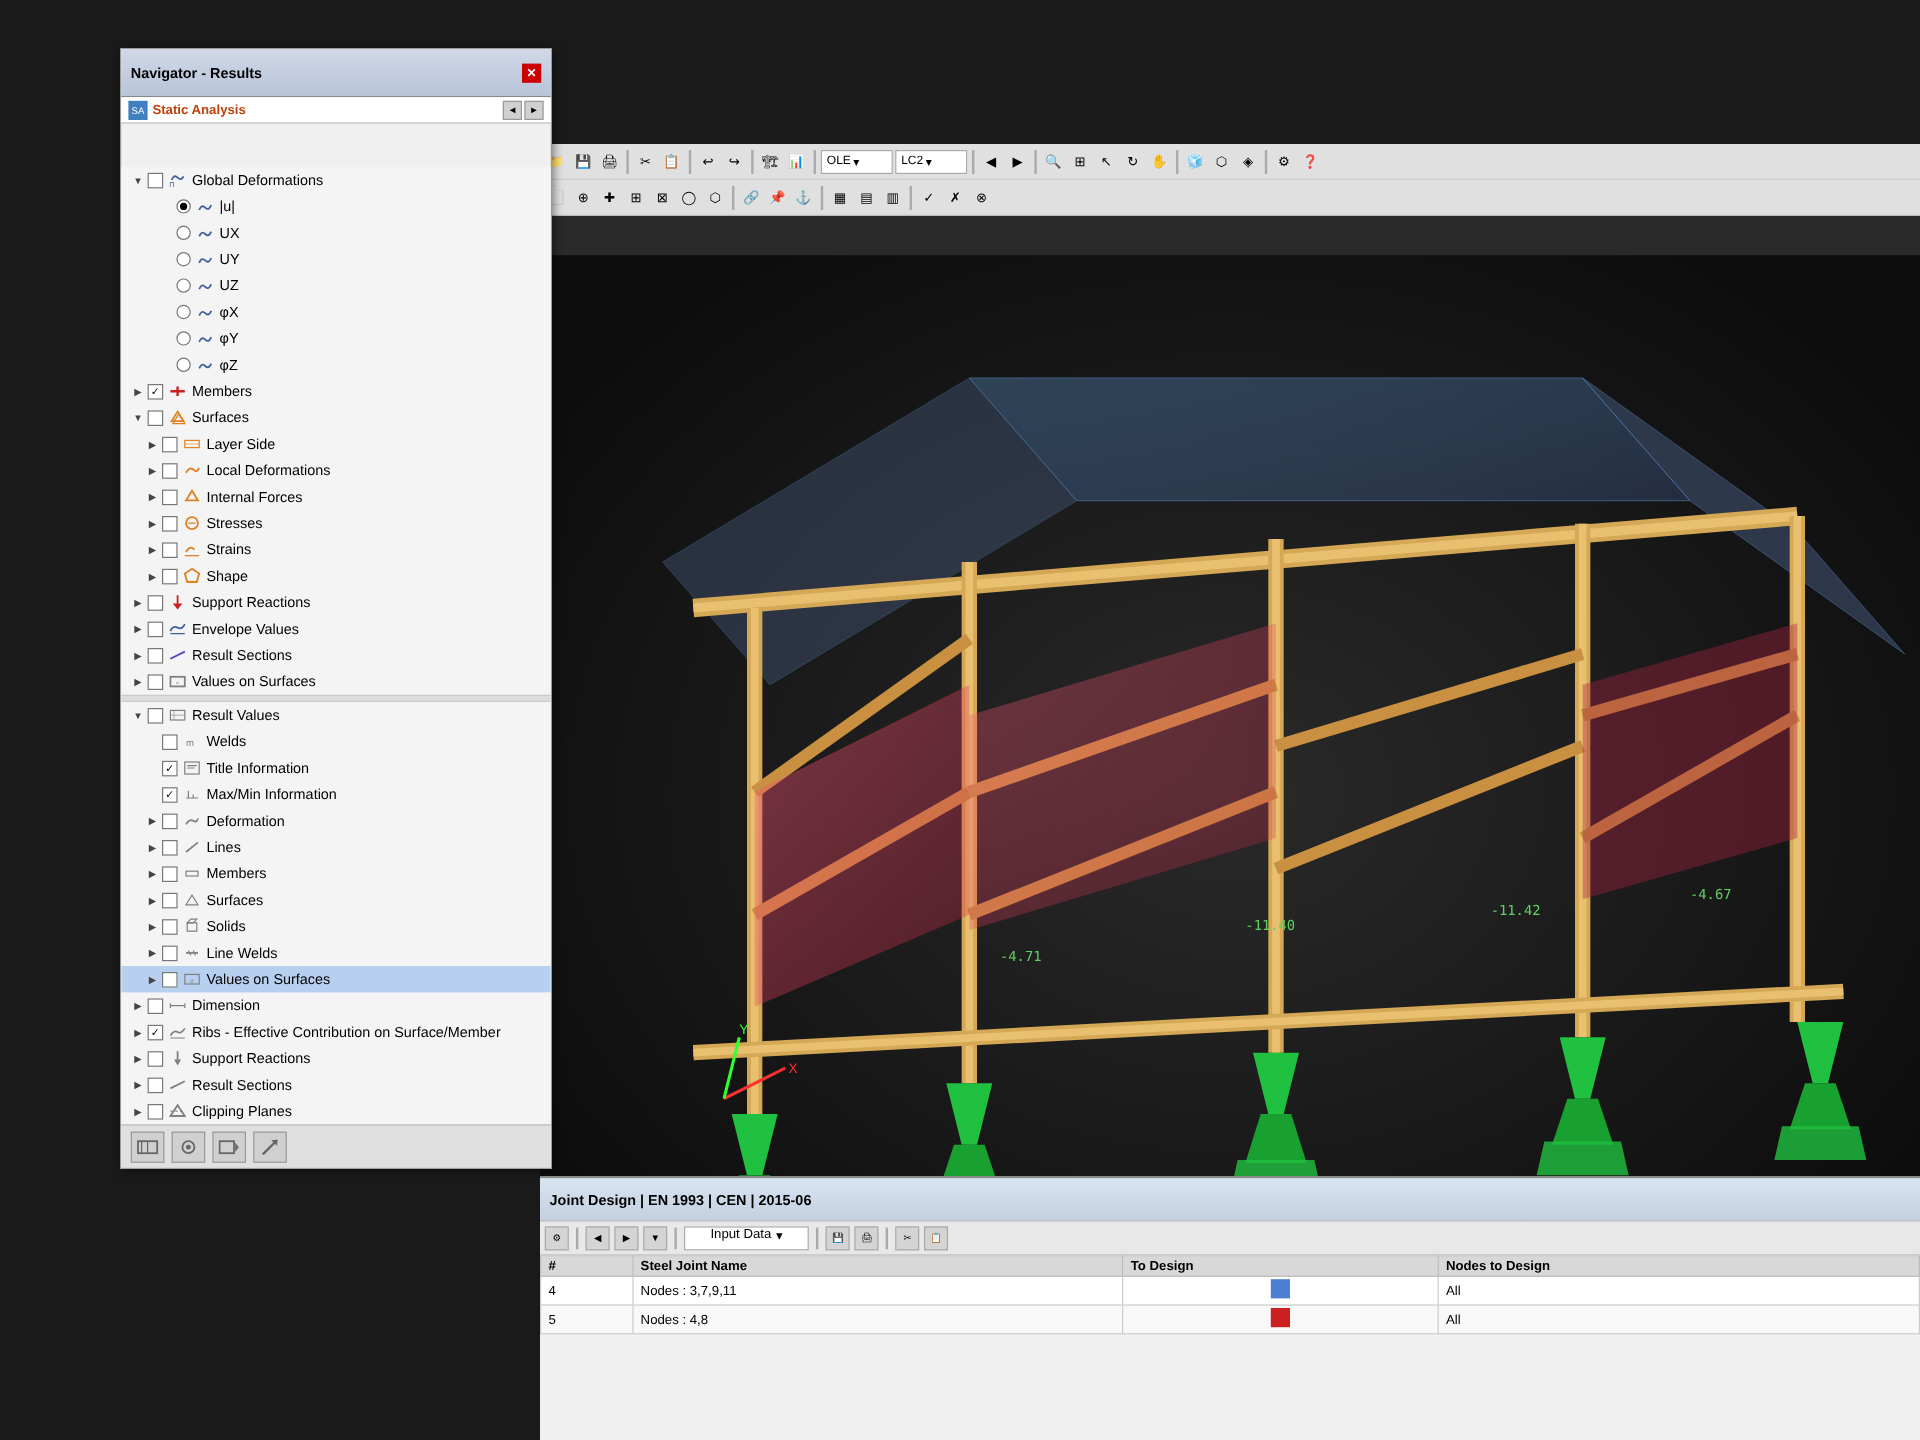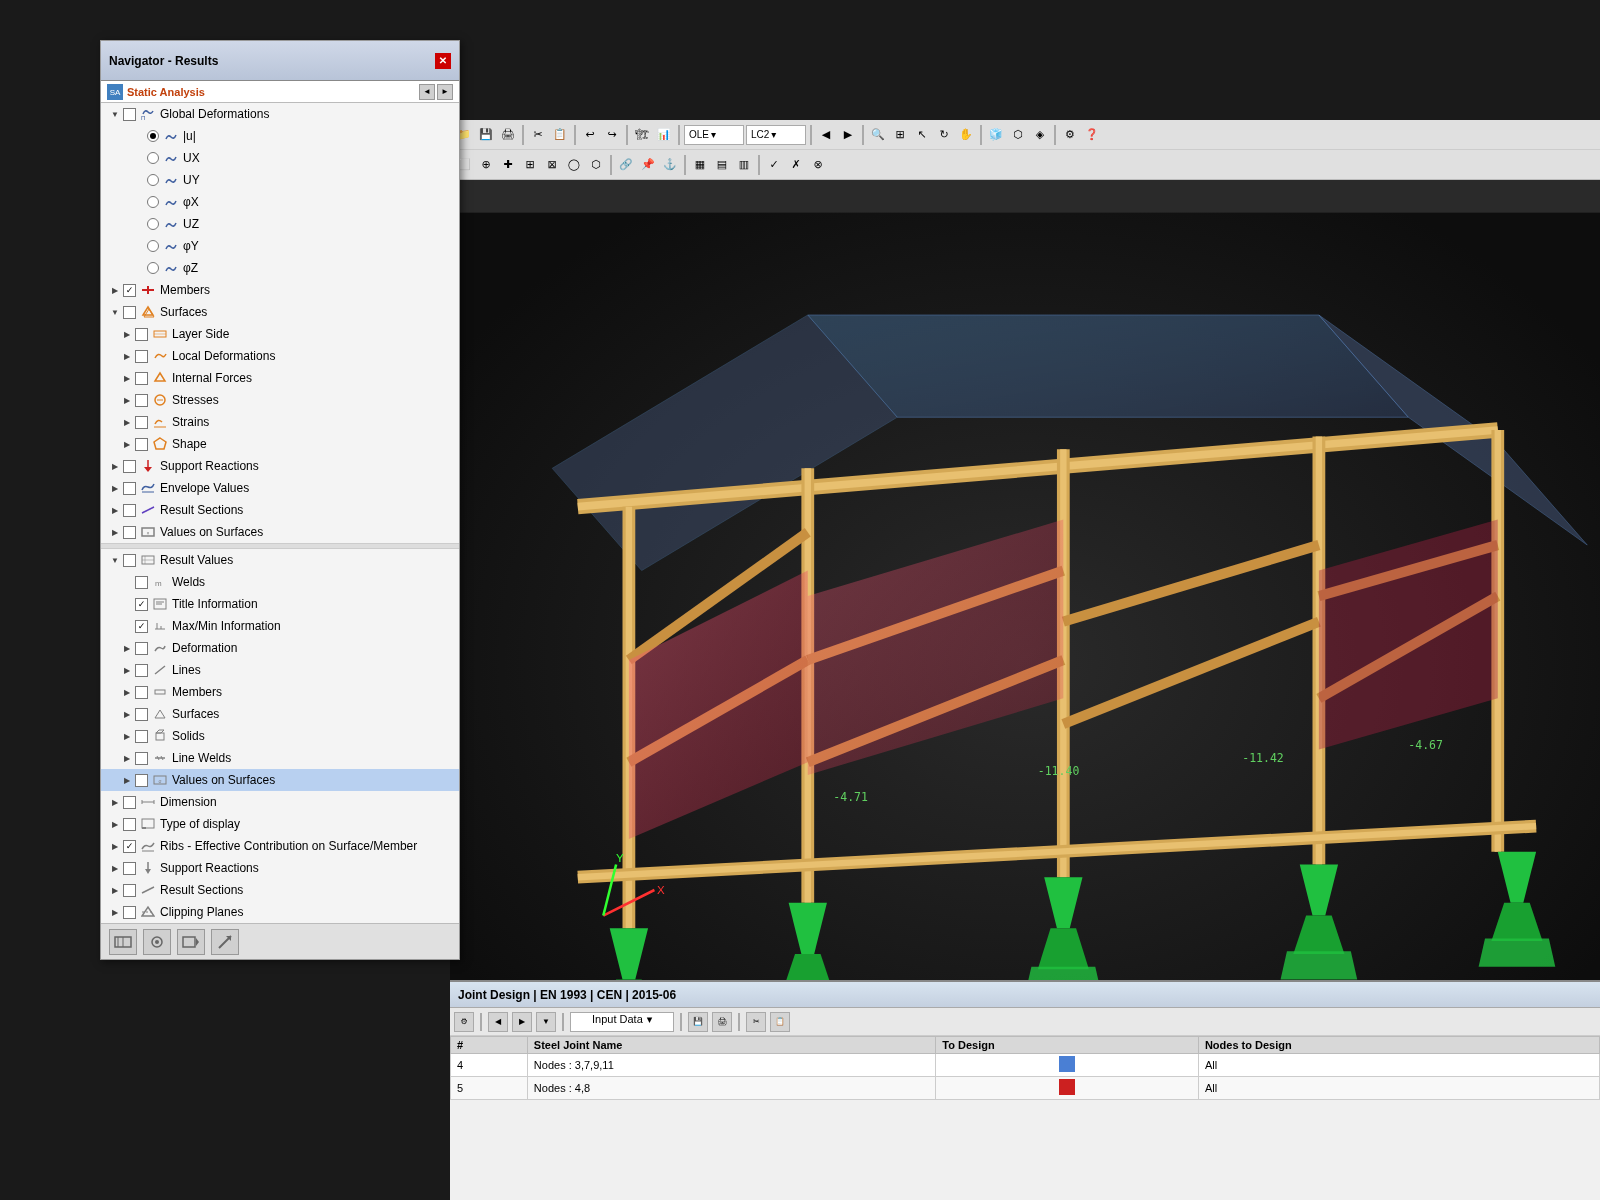--- a/index.html
+++ b/index.html
@@ -142,20 +142,21 @@
       align-items: center;
       justify-content: center;
       font-size: 8px;
       cursor: pointer;
     }
 
     .nav-content {
       overflow-y: auto;
       max-height: 820px;
       background: #f4f4f4;
+      margin-top: 36px;
     }
 
     
     .tree-item {
       display: flex;
       align-items: center;
       padding: 2px 4px;
       height: 22px;
       cursor: pointer;
       white-space: nowrap;
@@ -282,21 +283,21 @@
       border-top: 2px solid #888;
     }
 
     .bottom-panel-titlebar {
       background: linear-gradient(to bottom, #d8e4f0, #c4d0e0);
       padding: 4px 8px;
       border-bottom: 1px solid #aaa;
       font-size: 12px;
       font-weight: bold;
       color: #000;
-      height: 26px;
+      height: 36px;
       display: flex;
       align-items: center;
     }
 
     .bottom-panel-toolbar {
       background: #e8e8e8;
       border-bottom: 1px solid #ccc;
       height: 28px;
       display: flex;
       align-items: center;
@@ -619,31 +620,31 @@
       <span class="tree-label">UY</span>
     </div>
     <div class="tree-item indent3">
       <span class="expand-arrow empty"></span>
       <div class="tree-radio"></div>
       <span class="tree-icon">
         <svg width="12" height="12" viewBox="0 0 12 12">
             <path d="M1,9 Q3,4 6,7 Q9,10 11,5" stroke="#4060a0" stroke-width="1.5" fill="none"></path>
           </svg>
       </span>
-      <span class="tree-label">φX</span>
+      <span class="tree-label">UZ</span>
     </div>
     <div class="tree-item indent3">
       <span class="expand-arrow empty"></span>
       <div class="tree-radio"></div>
       <span class="tree-icon">
         <svg width="12" height="12" viewBox="0 0 12 12">
             <path d="M1,9 Q3,4 6,7 Q9,10 11,5" stroke="#4060a0" stroke-width="1.5" fill="none"></path>
           </svg>
       </span>
-      <span class="tree-label">UZ</span>
+      <span class="tree-label">φX</span>
     </div>
     <div class="tree-item indent3">
       <span class="expand-arrow empty"></span>
       <div class="tree-radio"></div>
       <span class="tree-icon">
         <svg width="12" height="12" viewBox="0 0 12 12">
             <path d="M1,9 Q3,4 6,7 Q9,10 11,5" stroke="#4060a0" stroke-width="1.5" fill="none"></path>
           </svg>
       </span>
       <span class="tree-label">φY</span>
@@ -939,31 +940,20 @@
       <span class="tree-icon">
         <svg width="14" height="14" viewBox="0 0 14 14">
             <line x1="1" y1="7" x2="13" y2="7" stroke="#808080" stroke-width="1"></line>
             <line x1="1" y1="5" x2="1" y2="9" stroke="#808080" stroke-width="1"></line>
             <line x1="13" y1="5" x2="13" y2="9" stroke="#808080" stroke-width="1"></line>
           </svg>
       </span>
       <span class="tree-label">Dimension</span>
     </div>
 
-    <div class="tree-item indent1">
-      <span class="expand-arrow collapsed"></span>
-      <div class="tree-checkbox"></div>
-      <span class="tree-icon">
-        <svg width="14" height="14" viewBox="0 0 14 14">
-            <rect x="1" y="2" width="12" height="9" fill="none" stroke="#808080" stroke-width="1"></rect>
-            <line x1="1" y1="11" x2="5" y2="11" stroke="#808080" stroke-width="2"></line>
-          </svg>
-      </span>
-      <span class="tree-label">Type of display</span>
-    </div>
 
     <div class="tree-item indent1">
       <span class="expand-arrow collapsed"></span>
       <div class="tree-checkbox checked"></div>
       <span class="tree-icon">
         <svg width="14" height="14" viewBox="0 0 14 14">
             <path d="M1,10 Q4,5 7,7 Q10,9 13,4" stroke="#808080" stroke-width="1.5" fill="none"></path>
             <line x1="1" y1="12" x2="13" y2="12" stroke="#808080" stroke-width="1"></line>
           </svg>
       </span>

